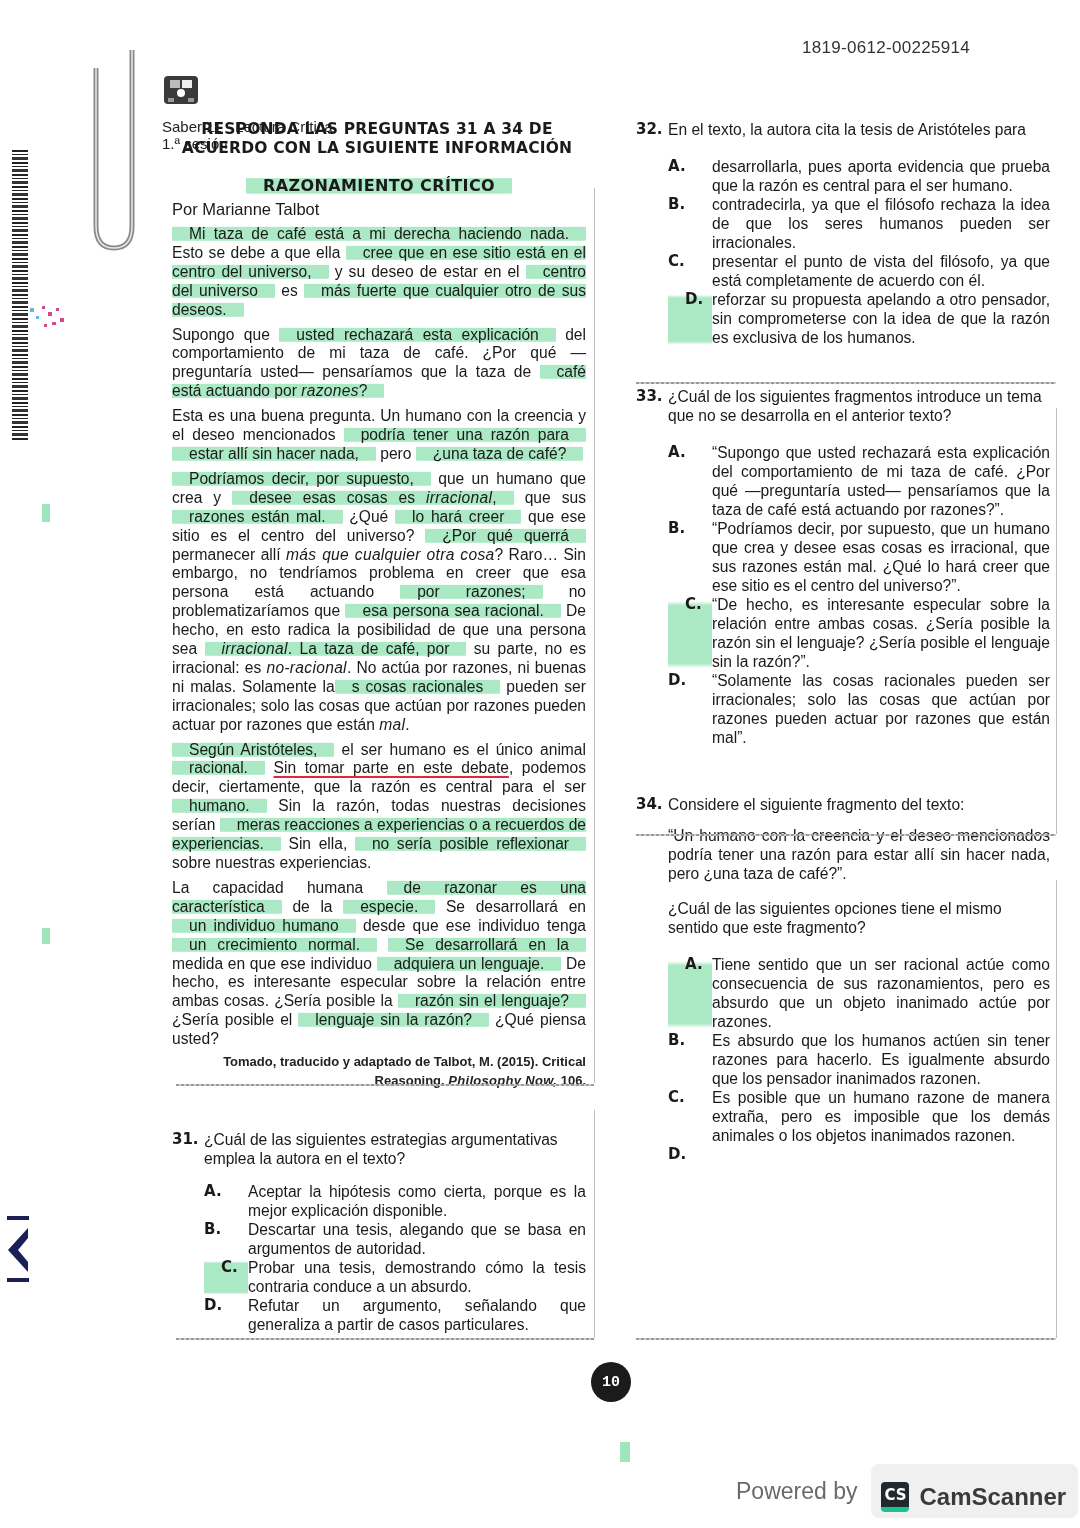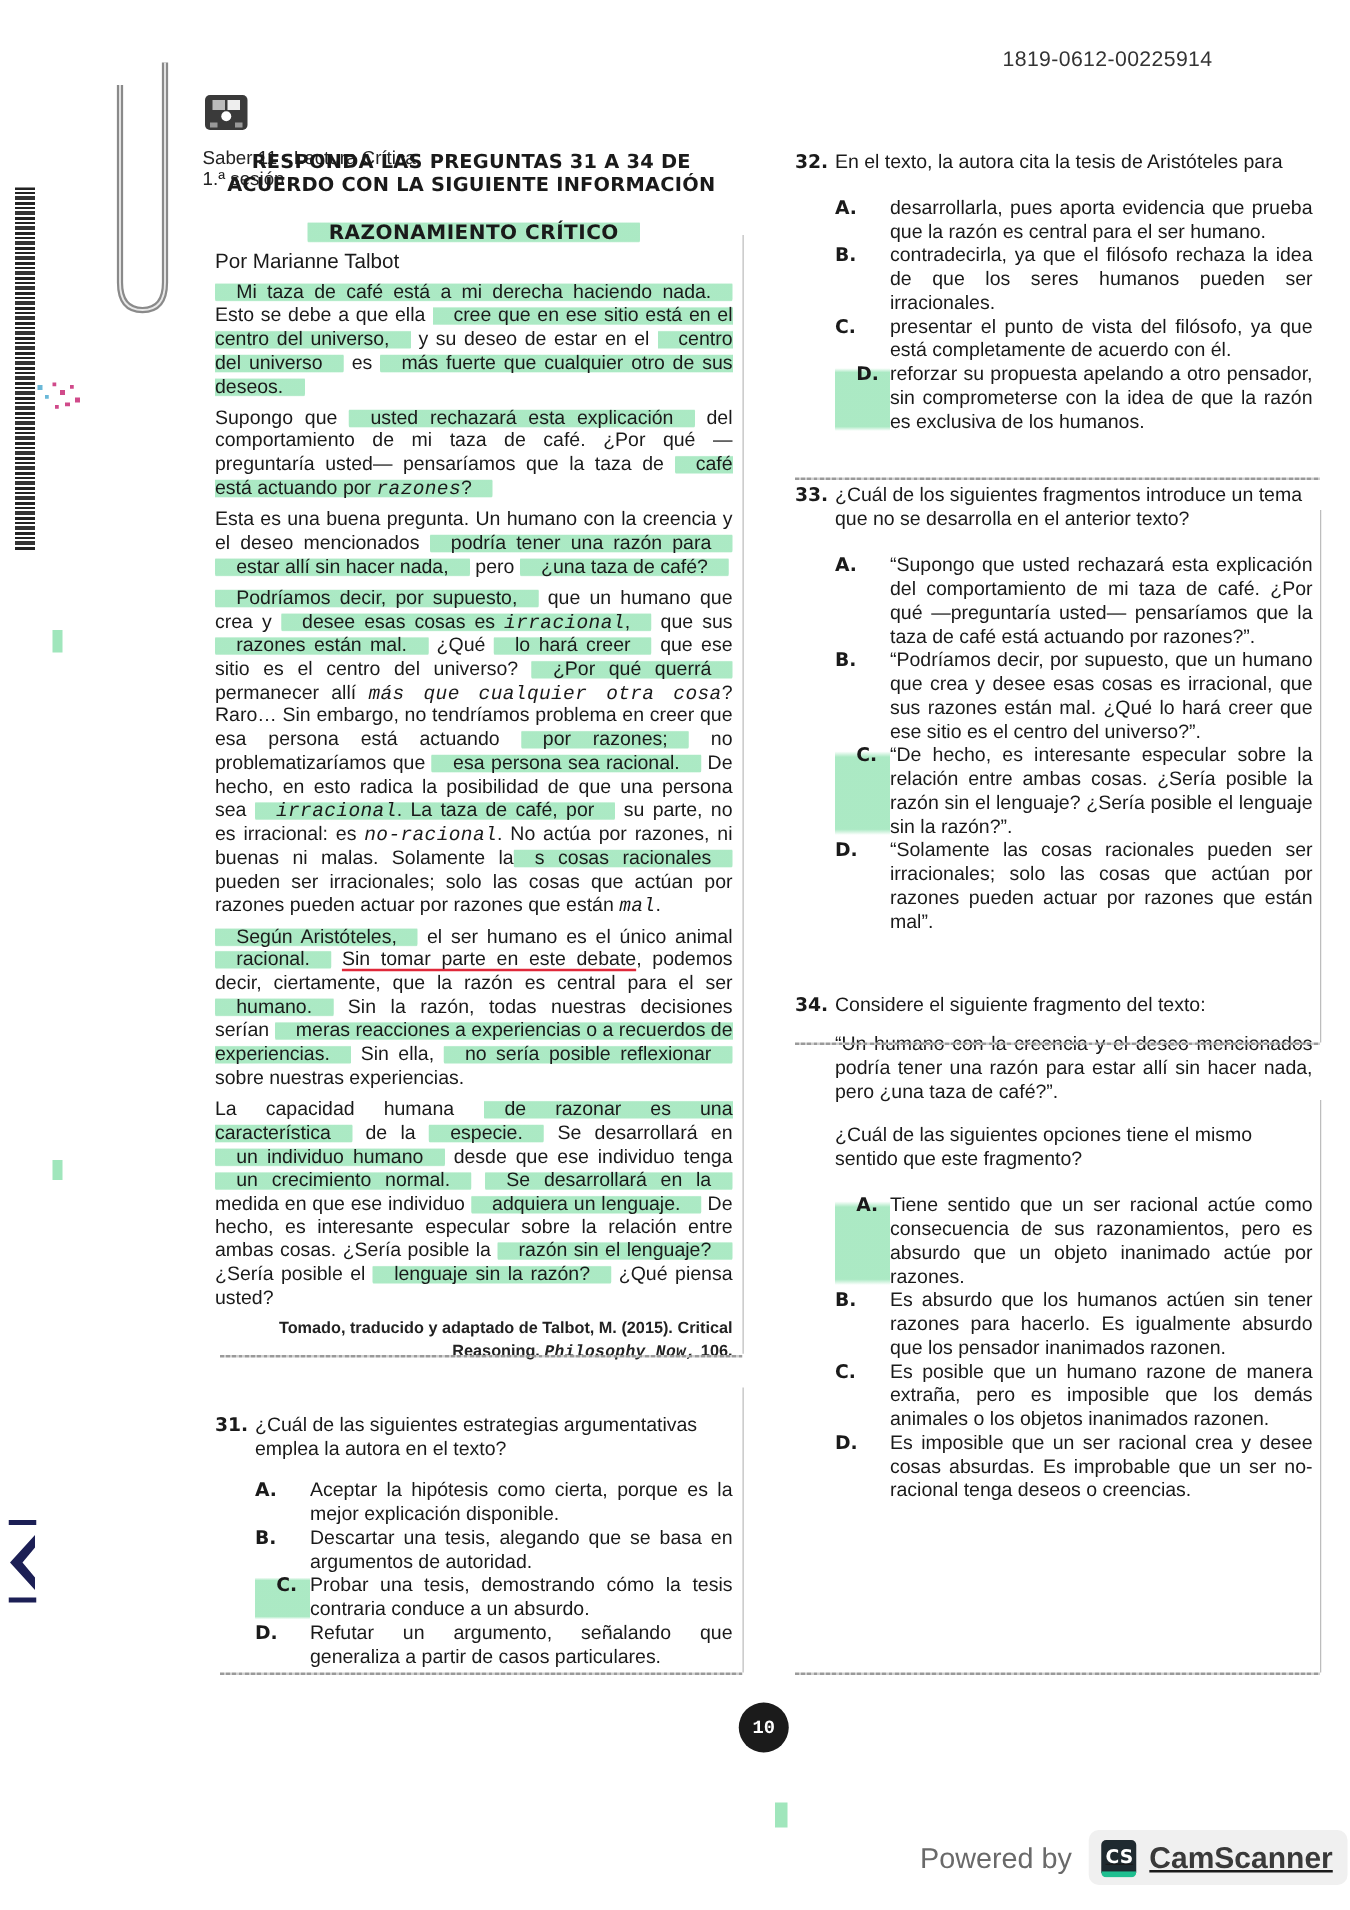--- a/index.html
+++ b/index.html
@@ -1,21 +1,21 @@
 <!DOCTYPE html>
 <html><head>
 <meta charset="utf-8">
 <style>
   * { box-sizing: border-box; margin: 0; padding: 0; }
   html, body { width: 1080px; height: 1528px; background: #ffffff; overflow: hidden; }
   body { position: relative; font-family: "DejaVu Sans", sans-serif; color: #1a1a1a; }
 
   .hl { background: linear-gradient(180deg, rgba(120,220,160,0) 8%, rgba(120,220,160,0.62) 14%, rgba(120,220,160,0.62) 90%, rgba(120,220,160,0) 96%); border-radius: 3px; padding: 0 17px; }
   .ul-red { text-decoration: underline; text-decoration-color: #e0283a; text-decoration-thickness: 2px; text-underline-offset: 3px; }
-  i.it { font-family: Liberation Mono, monospace; font-style: italic; letter-spacing: 0.3px; }
+  i.it { font-family: Liberation Sans, sans-serif; font-style: italic; letter-spacing: 0.3px; }
 
   
   .clip { position: absolute; left: 88px; top: 48px; width: 52px; height: 210px; }
   .barcode { position: absolute; left: 12px; top: 150px; width: 16px; height: 290px;
     background: repeating-linear-gradient(180deg, #222 0 2px, #fff 2px 4px, #222 4px 5px, #fff 5px 7px, #333 7px 10px, #fff 10px 12px); }
   .barcode-noise { position: absolute; left: 28px; top: 302px; width: 42px; height: 32px; }
   .side-marker { position: absolute; left: 4px; top: 1216px; width: 30px; height: 70px; }
   .stray { position: absolute; background: rgba(120,220,160,0.7); }
 
   .code-num { position: absolute; left: 802px; top: 38px; font-family: "Liberation Sans", sans-serif; font-size: 17px; color: #333; letter-spacing: 0.3px; }
@@ -43,21 +43,21 @@
   .opt { display: flex; margin-bottom: 0; }
   .opt-letter { width: 44px; flex: none; font-weight: bold; font-family: "DejaVu Sans", sans-serif; font-size: 15px; }
   .opt-text { flex: 1; text-align: justify; }
   .quote { margin-left: 32px; margin-top: 12px; text-align: justify; }
   .stem2 { margin-left: 32px; margin-top: 16px; }
 
   .page-num { position: absolute; left: 591px; top: 1362px; width: 40px; height: 40px; border-radius: 50%; background: #1b1b1b; color: #fff; font-weight: bold; font-size: 15px; display: flex; align-items: center; justify-content: center; font-family: Liberation Mono, monospace; }
 
   .camscanner { position: absolute; left: 736px; top: 1464px; display: flex; align-items: center; gap: 14px; justify-content: space-between; }
   .cs-powered { font-family: "Liberation Sans", sans-serif; font-size: 23px; color: #6a6a6a; }
-  .cs-badge { display: flex; align-items: center; gap: 10px; background: #f0f0f0; border-radius: 8px; padding: 8px 12px 6px 10px; text-decoration: underline; }
+  .cs-badge { display: flex; align-items: center; gap: 10px; background: #f0f0f0; border-radius: 8px; padding: 18px 12px 6px 10px; }
   .cs-logo { width: 28px; height: 30px; background: #1f2a30; border-radius: 4px; color: #fff; font-weight: bold; font-size: 15px; display: flex; align-items: center; justify-content: center; border-bottom: 5px solid #1fbf90; font-family: "DejaVu Sans", sans-serif; }
   .cs-name { font-family: "Liberation Sans", sans-serif; font-size: 24px; color: #3a3a3a; font-weight: bold; }
 </style>
 </head>
 <body>
 
 <svg class="clip" viewBox="0 0 52 210">
   <path d="M8 20 L8 178 Q8 200 26 200 Q44 200 44 178 L44 2" fill="none" stroke="#8a8a8a" stroke-width="5"></path>
   <path d="M8 20 L8 178 Q8 200 26 200 Q44 200 44 178 L44 2" fill="none" stroke="#e8e8e8" stroke-width="1.5"></path>
 </svg>
@@ -210,21 +210,20 @@
       <div class="opt">
           <span class="opt-letter">B.</span>
           <span class="opt-text">Es absurdo que los humanos actúen sin tener razones para hacerlo. Es igualmente absurdo que los pensador inanimados razonen.</span>
         </div>
       <div class="opt">
           <span class="opt-letter">C.</span>
           <span class="opt-text">Es posible que un humano razone de manera extraña, pero es imposible que los demás animales o los objetos inanimados razonen.</span>
         </div>
       <div class="opt">
           <span class="opt-letter">D.</span>
-          <span class="opt-text">Es imposible que un ser racional crea y desee cosas absurdas. Es improbable que un ser no-racional tenga deseos o creencias.</span>
         </div>
     </div>
   </div>
 </div>
 
 <div class="vrule" style="left:594px;top:188px;height:895px;"></div>
 <div class="vrule" style="left:594px;top:1110px;height:228px;"></div>
 <div class="vrule" style="left:1056px;top:408px;height:426px;"></div>
 <div class="vrule" style="left:1056px;top:880px;height:458px;"></div>
 <div class="hrule" style="left:176px;top:1084px;width:418px;"></div>

